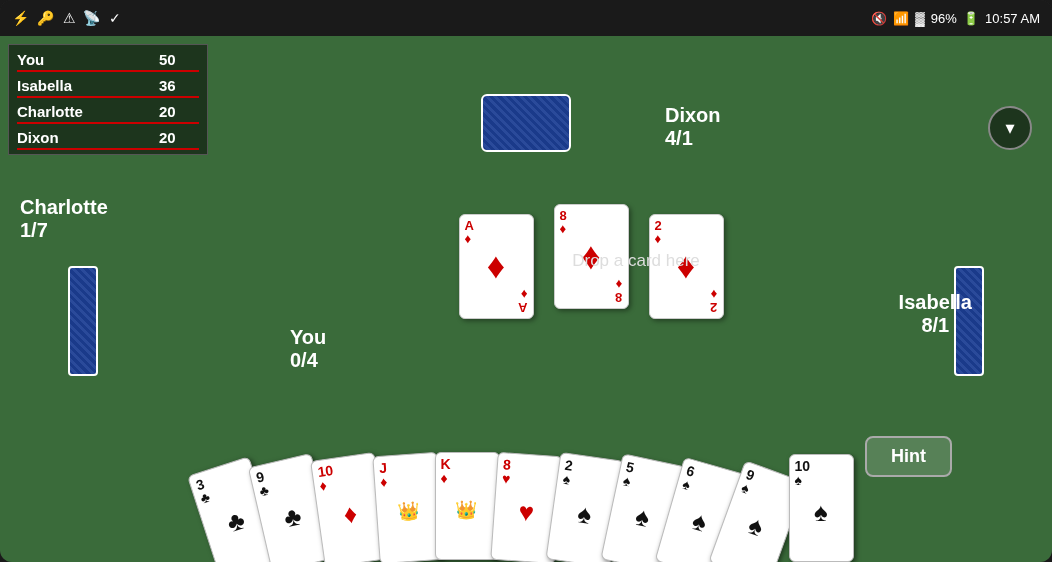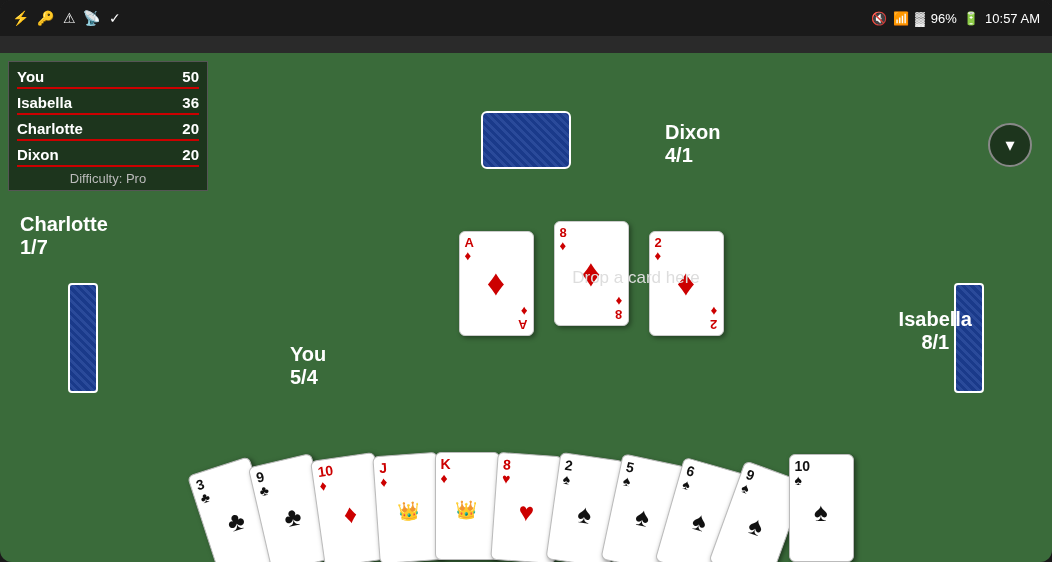--- a/index.html
+++ b/index.html
@@ -54,21 +54,20 @@
       color: #fff;
       font-size: 13px;
     }
 
     
     .game-area {
       flex: 1;
       background: #3a6b3a;
       position: relative;
       overflow: hidden;
-      margin-top: 17px;
     }
 
     
     .scoreboard {
       position: absolute;
       top: 8px;
       left: 8px;
       background: rgba(0,0,0,0.5);
       border: 1px solid #555;
       padding: 4px 8px;
@@ -87,21 +86,21 @@
       border-bottom: 2px solid #cc0000;
       margin-bottom: 3px;
     }
 
     .score-row:last-child {
       border-bottom: 2px solid #cc0000;
       margin-bottom: 0;
     }
 
     .score-name { flex: 1; }
-    .score-val { min-width: 40px; text-align: right; }
+    .score-val { min-width: 40px; }
 
     .difficulty-label {
       color: #bbb;
       font-size: 13px;
       text-align: center;
       margin-top: 4px;
     }
 
     
     .player-charlotte {
@@ -413,39 +412,38 @@
         <span class="score-val">36</span>
       </div>
       <div class="score-row">
         <span class="score-name">Charlotte</span>
         <span class="score-val">20</span>
       </div>
       <div class="score-row">
         <span class="score-name">Dixon</span>
         <span class="score-val">20</span>
       </div>
-      <div class="difficulty-label">Difficulty: Pro</div>
     </div>
 
     <div class="deck-top">
       <div class="deck-back"></div>
     </div>
 
     <div class="side-deck-left"></div>
 
     <div class="side-deck-right"></div>
 
     <div class="player-charlotte">
       <div>Charlotte</div>
       <div>1/7</div>
     </div>
 
     <div class="player-you">
       <div>You</div>
-      <div>5/4</div>
+      <div>0/4</div>
     </div>
 
     <div class="player-dixon">
       <div>Dixon</div>
       <div>4/1</div>
     </div>
 
     <div class="player-isabella">
       <div>Isabella</div>
       <div>8/1</div>
@@ -469,20 +467,21 @@
         <div class="card-corner-top card-red">2<br>♦</div>
         <div class="card-center">♦</div>
         <div class="card-corner-bottom card-red">2<br>♦</div>
       </div>
     </div>
 
     <div class="drop-area">
       <span>Drop a card here</span>
     </div>
 
+    <div class="hint-btn">Hint</div>
 
     <div class="dropdown-icon">▾</div>
 
     <div class="player-hand">
 
       <div class="hand-card">
         <span class="hc-rank black">3</span>
         <span class="hc-suit black">♣</span>
         <span class="hc-center black">♣</span>
       </div>

